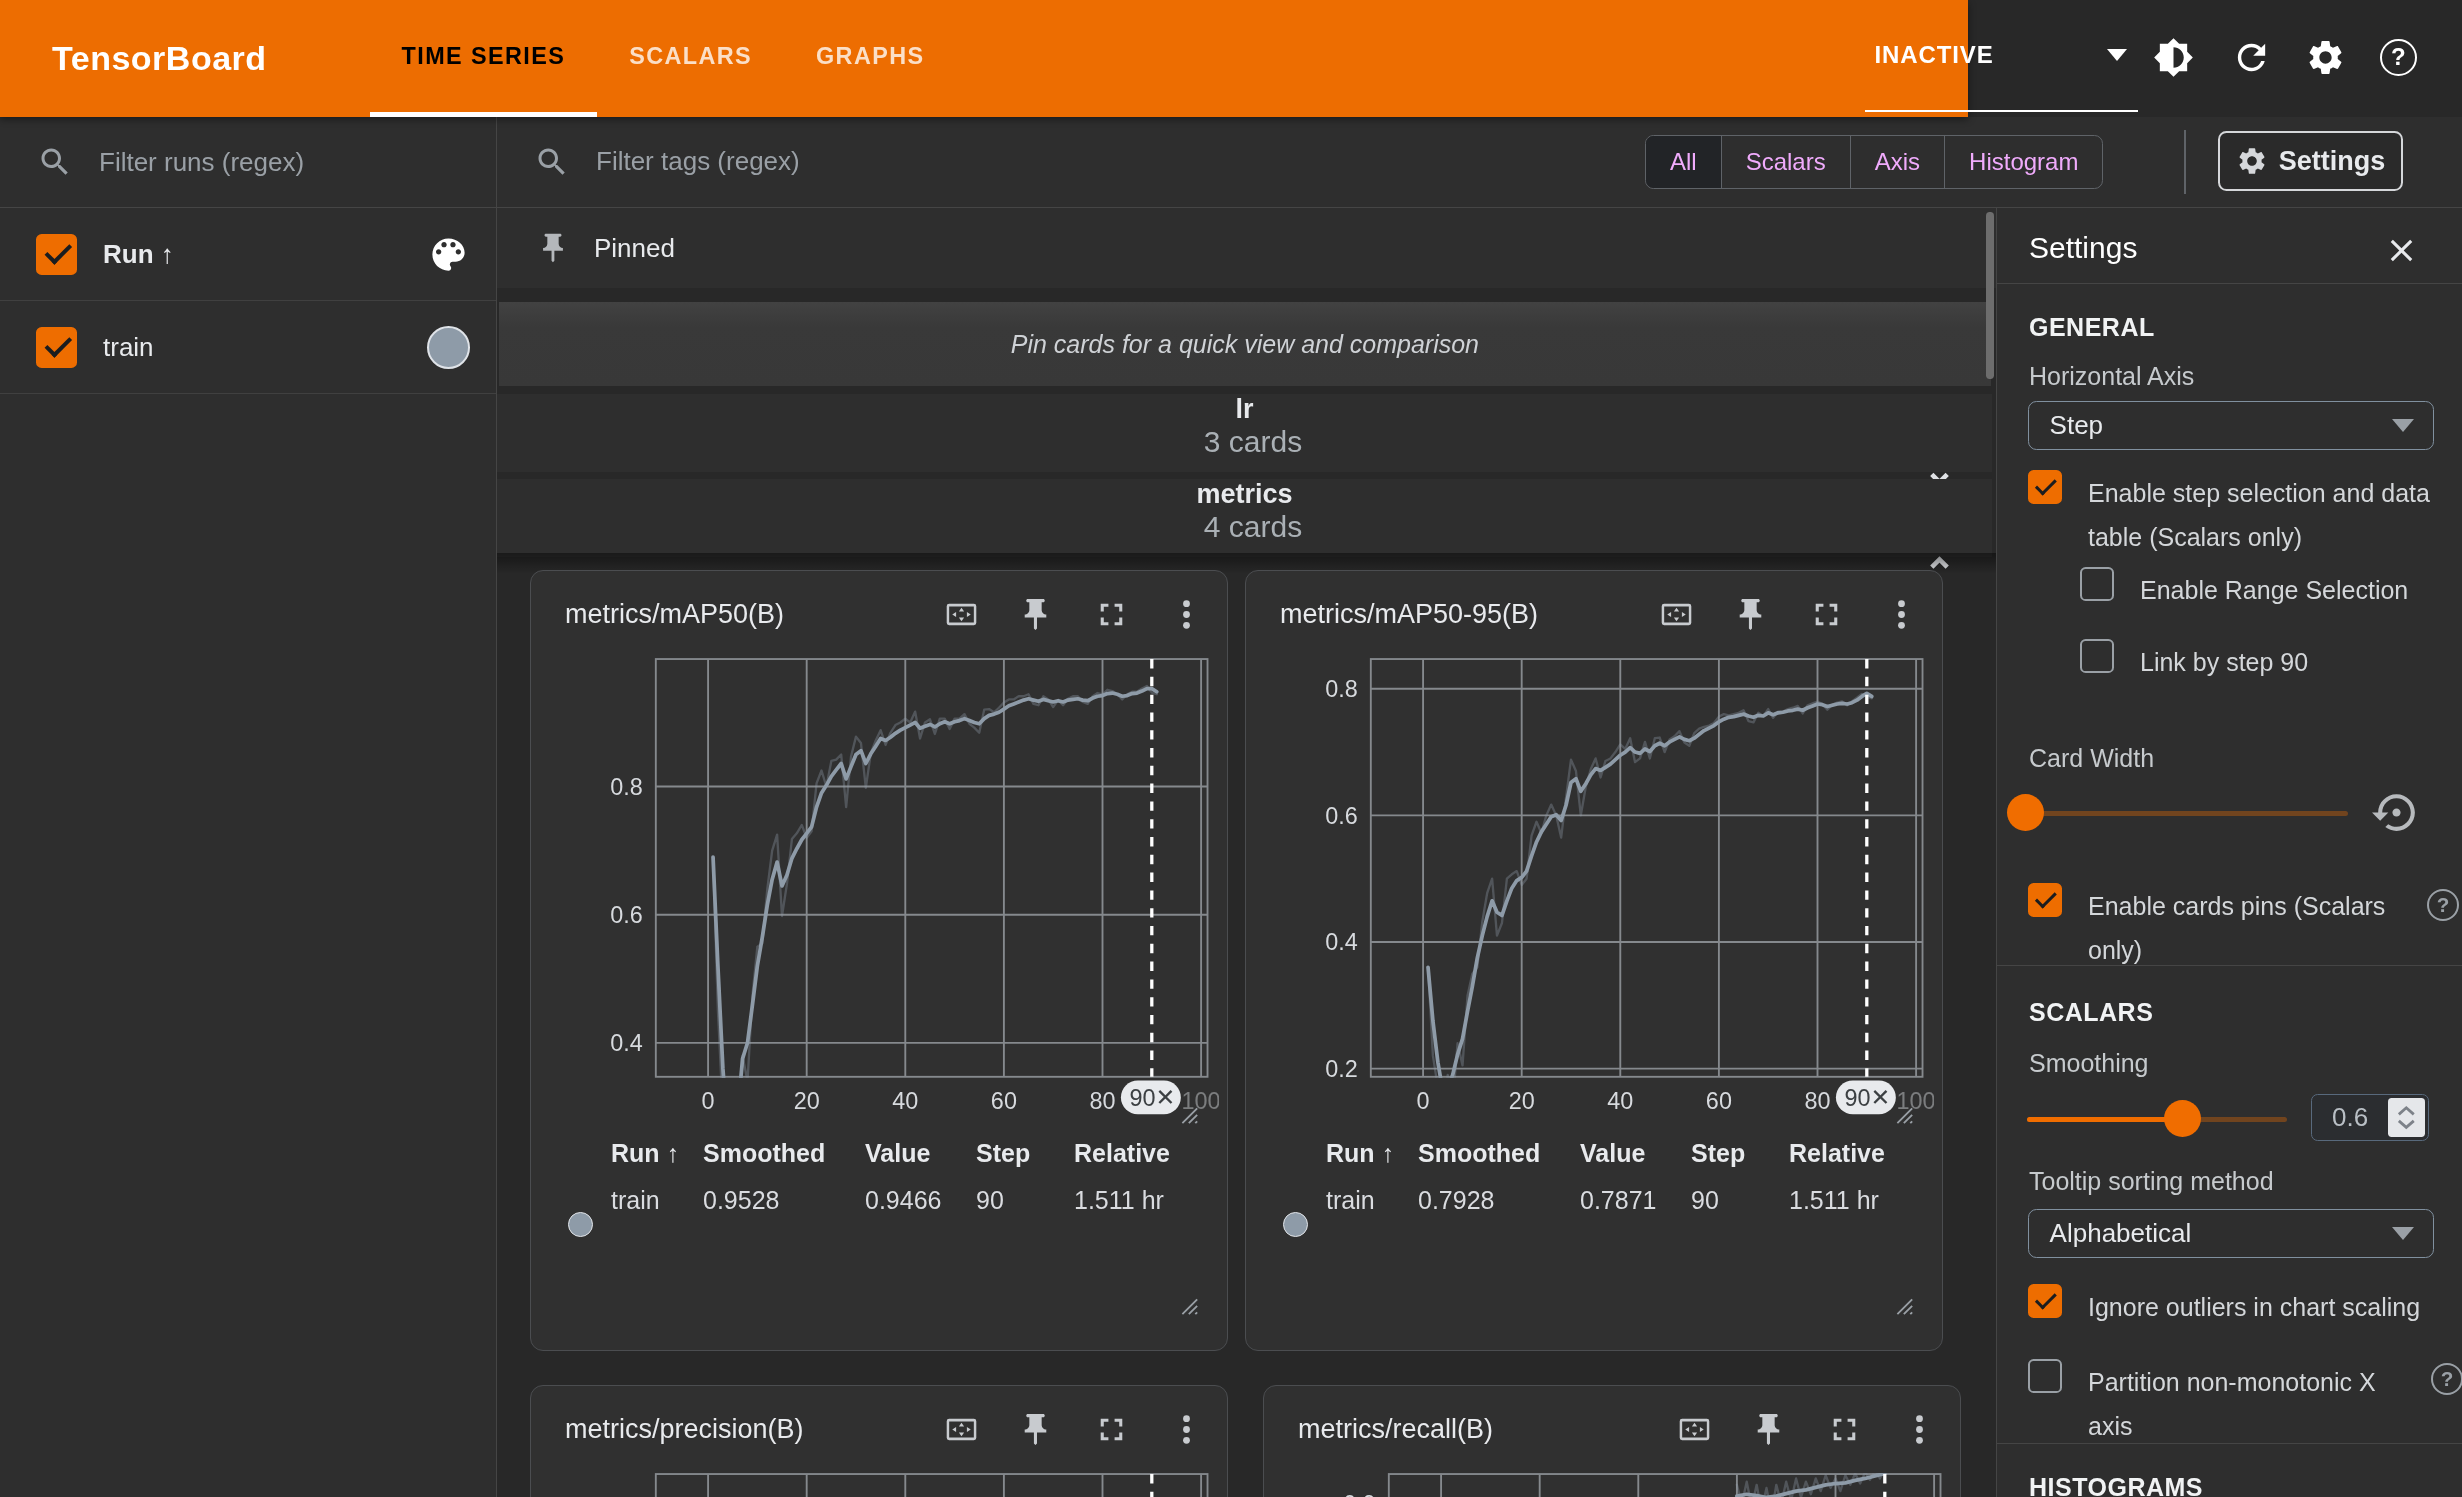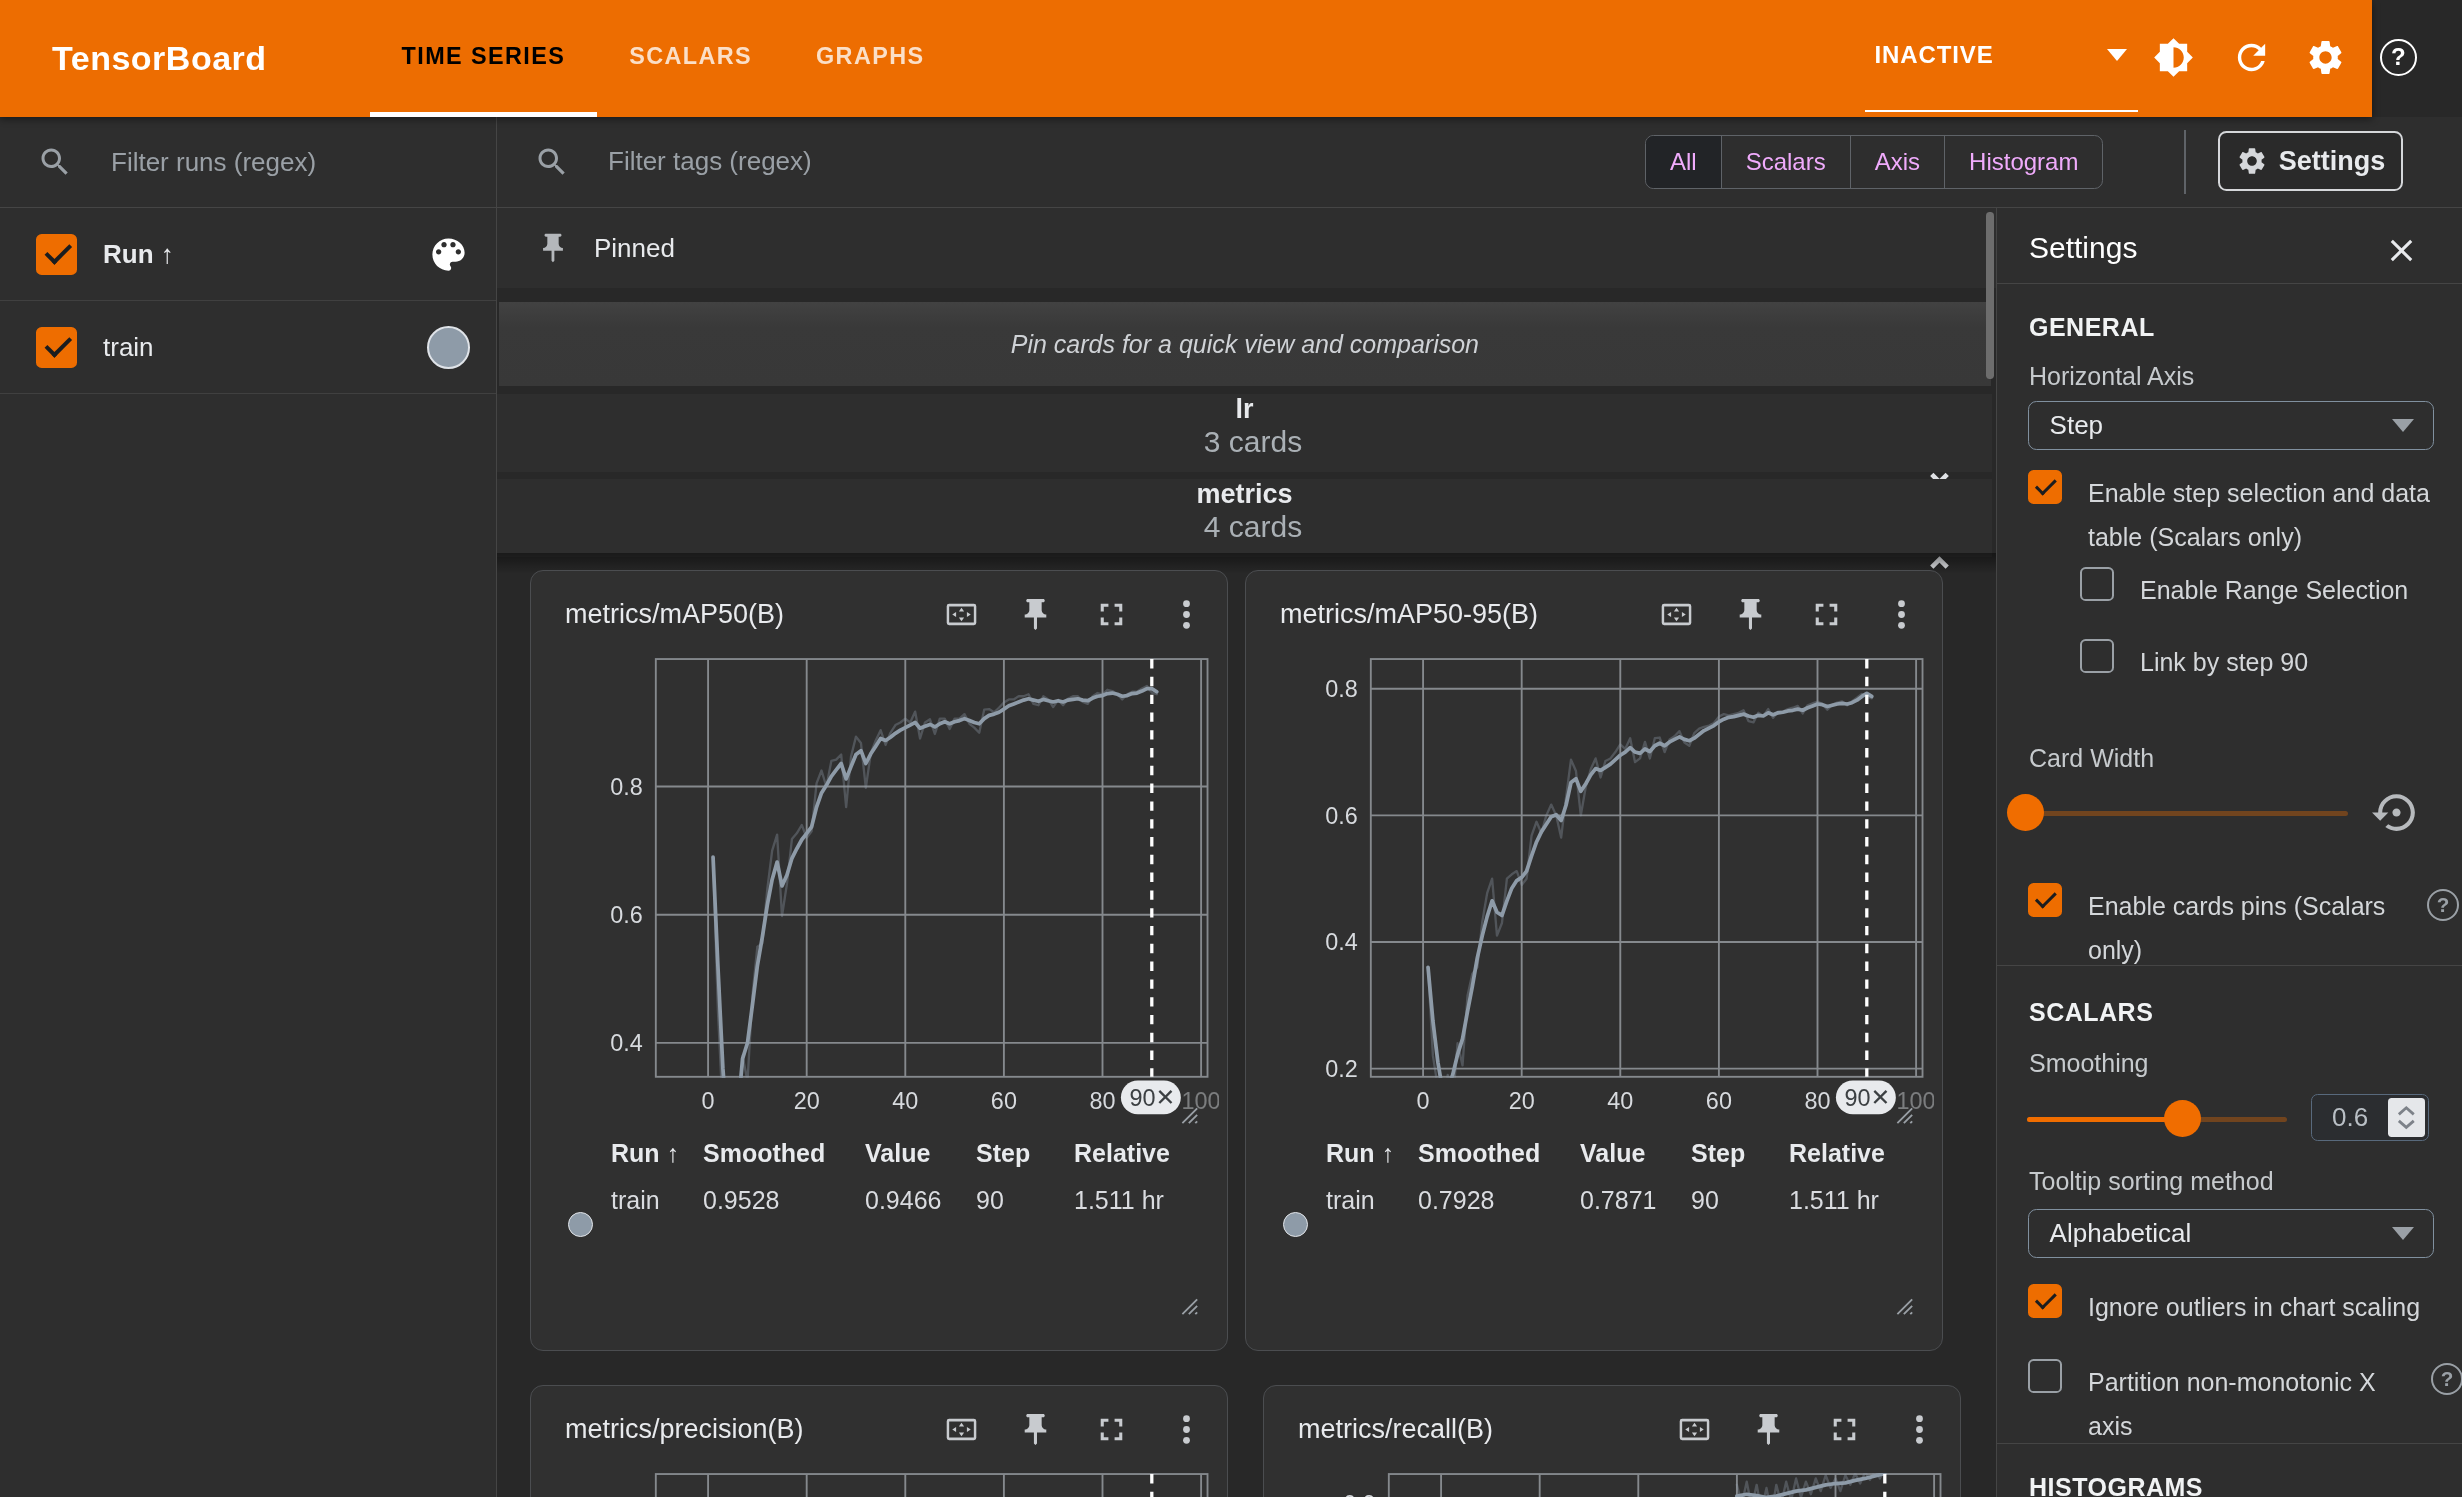--- a/index.html
+++ b/index.html
@@ -2,39 +2,39 @@
 <html style="font-size:15px"><head>
 <meta charset="utf-8">
 <style>
   html,body{margin:0;padding:0;background:#1f1f1f;}
   *{box-sizing:border-box;}
   .app{position:relative;width:2462px;height:1497px;overflow:hidden;
        font-family:"Liberation Sans","DejaVu Sans",sans-serif;color:#e8eaed;background:#282828;}
   svg{display:block;}
 
   
-  .hdr{position:absolute;left:0;top:0;width:2372px;height:117px;background:#ed6d01;
+  .hdr{position:absolute;left:0;top:0;width:1968px;height:117px;background:#ed6d01;
        display:flex;align-items:stretch;box-shadow:0 2.8px 7.5px rgba(0,0,0,.45);z-index:30;}
   .logo{font-size:34px;font-weight:bold;color:#fff;align-self:center;margin-left:52px;letter-spacing:0.5px;}
   .tabs{display:flex;margin-left:103px;}
   .tab{display:flex;align-items:center;padding:0 32px;font-size:23.4px;font-weight:bold;letter-spacing:1.4px;
        color:rgba(255,255,255,.78);border-bottom:5.6px solid transparent;cursor:pointer;}
   .tab.active{color:#000000;border-bottom-color:#fff;}
   .expsel{position:absolute;left:1865px;top:0;width:273px;height:112px;border-bottom:2.8px solid #fff;
           display:flex;align-items:center;justify-content:space-between;padding:0 11.2px 0 9.4px;color:#fff;}
   .expsel .lbl{font-size:24px;font-weight:bold;letter-spacing:0.9px;}
   .caret{width:0;height:0;border-left:10.3px solid transparent;border-right:10.3px solid transparent;border-top:12px solid #fff;}
   .hico{position:absolute;top:37px;width:41px;height:41px;color:#fff;}
   .hico svg{width:41px;height:41px;fill:#fff;}
   .help-circ{width:37px;height:37px;border:2.8px solid #fff;border-radius:50%;display:flex;align-items:center;justify-content:center;
              font-size:24px;font-weight:bold;color:#fff;margin:1.9px;}
 
   
   .row-divider{border-bottom:1.9px solid #454545;}
-  .searchbar{display:flex;align-items:center;gap:36px;padding-left:37px;height:91px;}
+  .searchbar{display:flex;align-items:center;gap:24px;padding-left:37px;height:91px;}
   .searchbar svg{width:36px;height:36px;fill:#9aa0a6;flex:none;}
   .searchbar input{background:transparent;border:none;outline:none;font-size:26px;color:#e8eaed;
                    font-family:inherit;width:581px;}
   .searchbar input::placeholder{color:#9aa0a6;}
 
   
   .sidebar{position:absolute;left:0;top:117px;width:497px;height:1380px;background:#2e2e2e;border-right:1.9px solid #454545;}
   .runrow{position:relative;display:flex;align-items:center;height:93px;padding-left:36px;border-bottom:1.9px solid #404040;}
   .cb{width:41px;height:41px;border-radius:5.6px;border:2.8px solid #9aa0a6;flex:none;}
   .cb.checked{background:#ee6d00;border-color:#ee6d00;}

